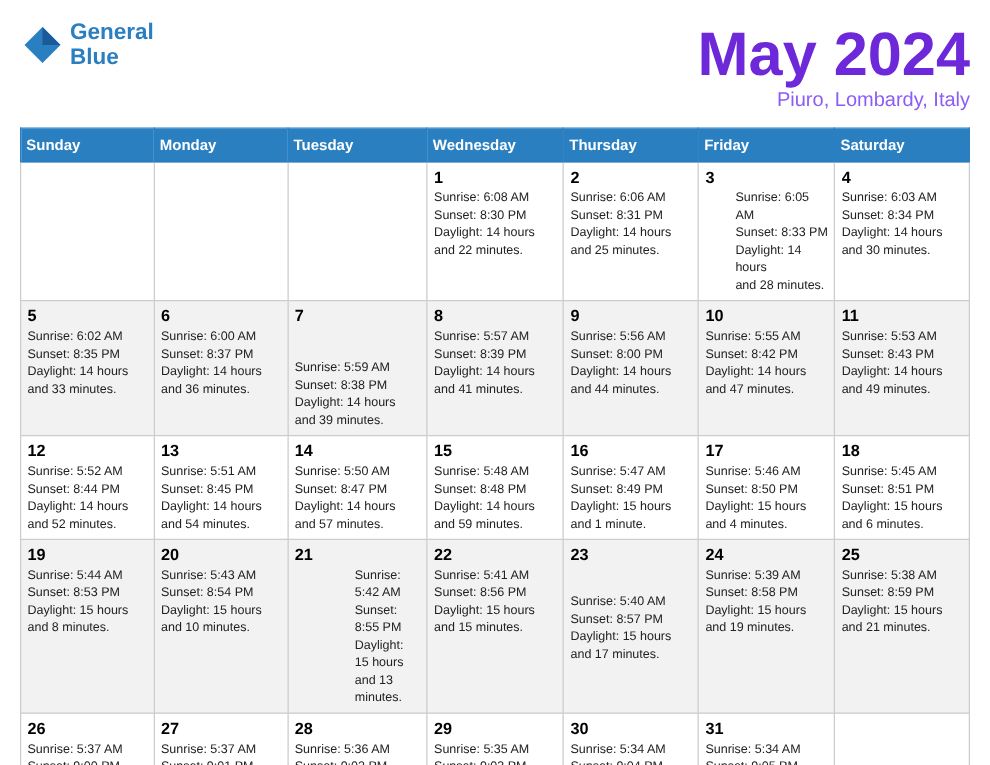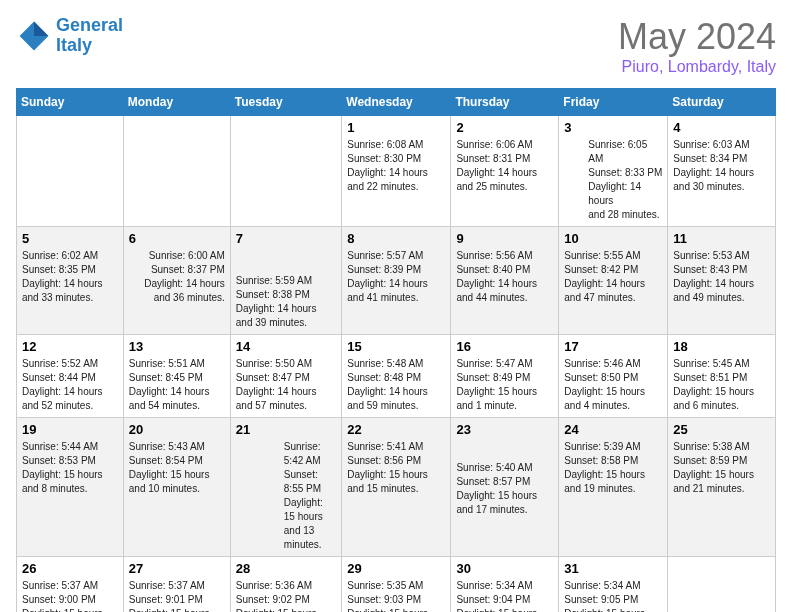--- a/index.html
+++ b/index.html
@@ -32,23 +32,23 @@
       text-align: center;
     }
     .logo-icon {
       width: 36px;
       height: 36px;
     }
     .title-block {
       text-align: right;
     }
     .month-title {
-      font-size: 36px;
-      font-weight: normal;
-      color: #737373;
+      font-size: 49px;
+      font-weight: bold;
+      color: #6d28d9;
     }
     .location {
       font-size: 16px;
       color: #8b5cf6;
     }
     .calendar {
       width: 100%;
       border-collapse: collapse;
       font-size: 11px;
     }
@@ -96,21 +96,21 @@
 <body>
 
 <div class="header">
   <div class="logo">
     <svg class="logo-icon" viewBox="0 0 40 40">
       <polygon points="20,4 36,20 20,36 4,20" fill="#2a7fc1"></polygon>
       <polygon points="20,4 36,20 20,20" fill="#1a5a9a"></polygon>
     </svg>
     <div class="logo-text">
       <span>General</span><br>
-      <span style="color:#2a7fc1">Italy</span>
+      <span style="color:#2a7fc1">Blue</span>
     </div>
   </div>
   <div class="title-block">
     <div class="month-title">May 2024</div>
     <div class="location">Piuro, Lombardy, Italy</div>
   </div>
 </div>
 
 <table class="calendar">
   <thead>
@@ -161,21 +161,21 @@
       <tr>
         <td>
           <span class="day-number">5</span>
           <div class="day-info" style="white-space: pre-line;">Sunrise: 6:02 AM
 Sunset: 8:35 PM
 Daylight: 14 hours
 and 33 minutes.</div>
         </td>
         <td>
           <span class="day-number">6</span>
-          <div class="day-info" style="white-space: pre-line; text-align: right;">Sunrise: 6:00 AM
+          <div class="day-info" style="white-space: pre-line;">Sunrise: 6:00 AM
 Sunset: 8:37 PM
 Daylight: 14 hours
 and 36 minutes.</div>
         </td>
         <td>
           <span class="day-number">7</span>
           <div class="day-info" style="white-space: pre-line; margin-top: 28px;">Sunrise: 5:59 AM
 Sunset: 8:38 PM
 Daylight: 14 hours
 and 39 minutes.</div>
@@ -183,21 +183,21 @@
         <td>
           <span class="day-number">8</span>
           <div class="day-info" style="white-space: pre-line;">Sunrise: 5:57 AM
 Sunset: 8:39 PM
 Daylight: 14 hours
 and 41 minutes.</div>
         </td>
         <td>
           <span class="day-number">9</span>
           <div class="day-info" style="white-space: pre-line;">Sunrise: 5:56 AM
-Sunset: 8:40 PM
+Sunset: 8:00 PM
 Daylight: 14 hours
 and 44 minutes.</div>
         </td>
         <td>
           <span class="day-number">10</span>
           <div class="day-info" style="white-space: pre-line;">Sunrise: 5:55 AM
 Sunset: 8:42 PM
 Daylight: 14 hours
 and 47 minutes.</div>
         </td>

